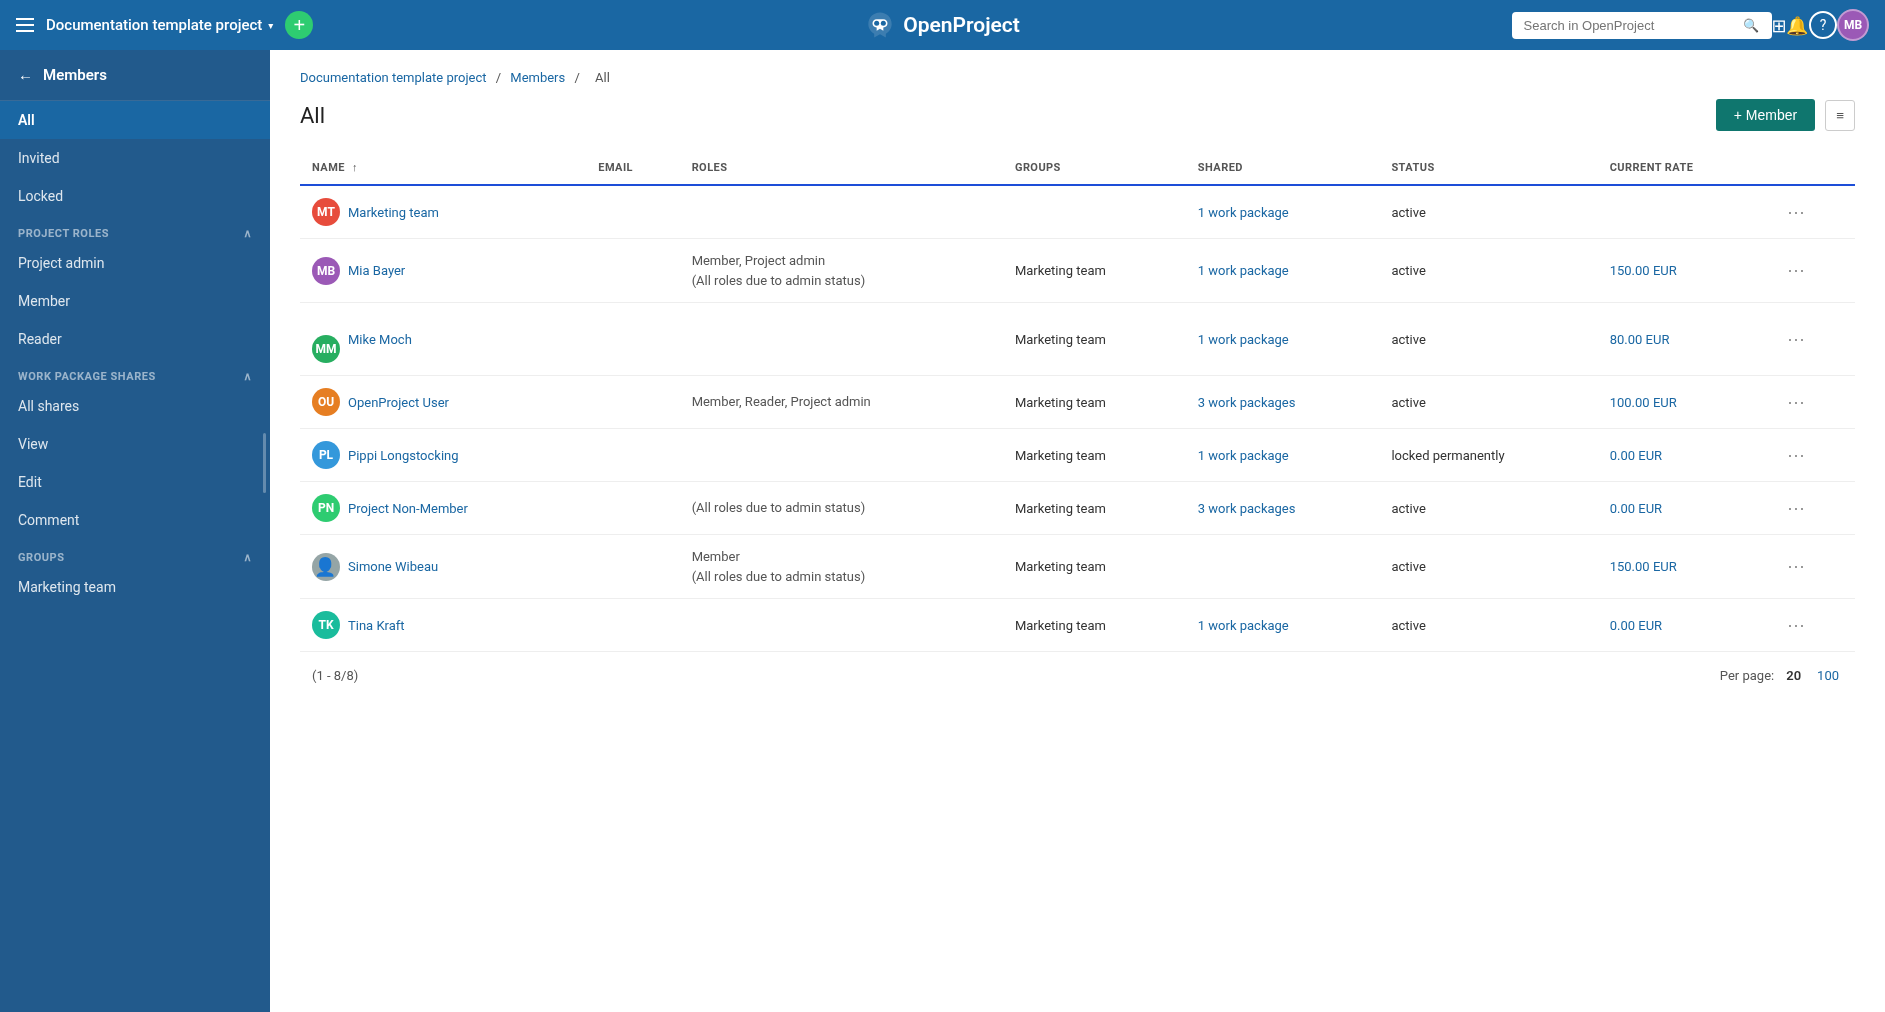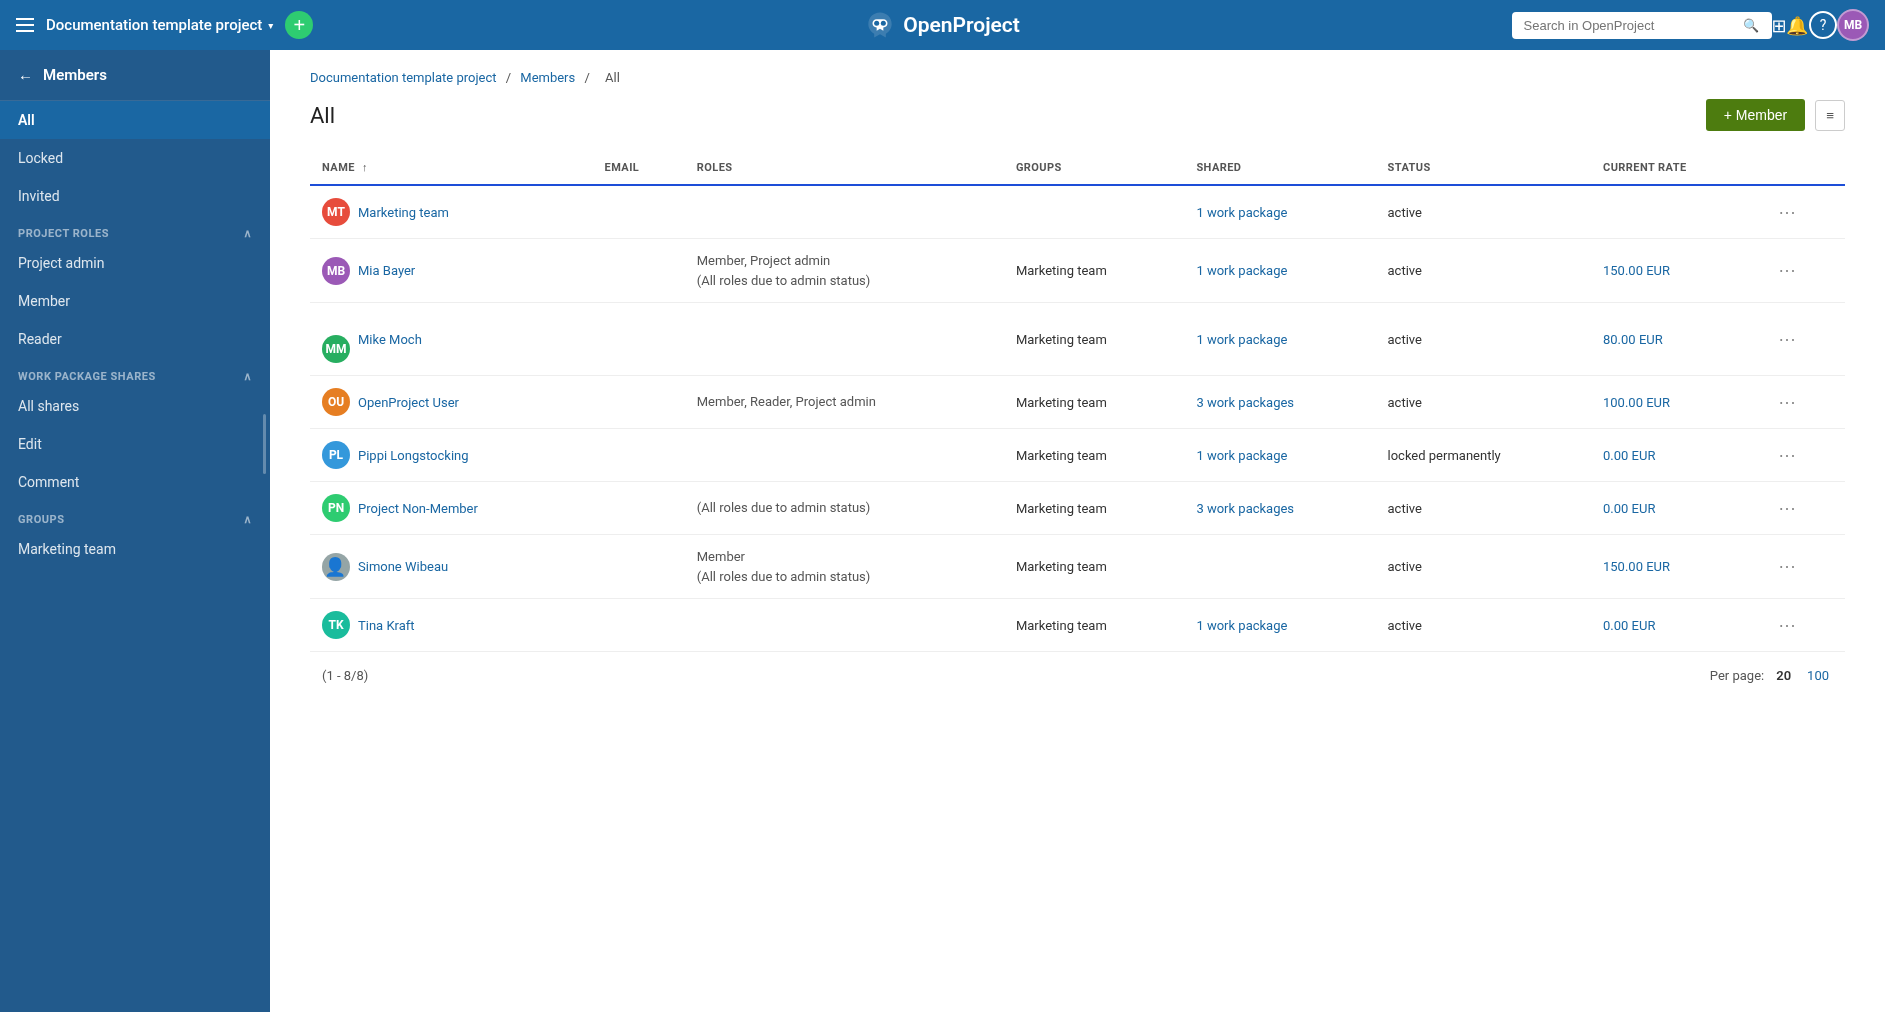--- a/index.html
+++ b/index.html
@@ -63,30 +63,30 @@
       cursor: pointer;
       text-transform: uppercase;
     }
     .scroll-indicator { position: absolute; right: 4px; top: 50%; transform: translateY(-50%); width: 3px; background: rgba(255,255,255,0.3); height: 60px; border-radius: 2px; }
 
     
     .main {
       flex: 1;
       background: white;
       overflow-y: auto;
-      padding: 20px 40px;
+      padding: 20px 30px;
     }
     .breadcrumb { font-size: 13px; color: #1a67a3; margin-bottom: 14px; }
     .breadcrumb a { color: #1a67a3; text-decoration: none; cursor: pointer; }
     .breadcrumb span { color: #555; margin: 0 6px; }
     .page-header { display: flex; align-items: center; justify-content: space-between; margin-bottom: 20px; }
     .page-title { font-size: 22px; font-weight: 400; color: #222; }
     .header-actions { display: flex; align-items: center; gap: 10px; }
     .add-member-btn {
-      background: #4d7c0f;
+      background: #0f766e;
       color: white;
       border: none;
       padding: 8px 18px;
       border-radius: 3px;
       font-size: 14px;
       cursor: pointer;
       display: flex;
       align-items: center;
       gap: 6px;
       font-weight: 500;
@@ -199,24 +199,24 @@
   <aside class="sidebar">
     <div class="sidebar-back">
       <span>←</span>
       <span>Members</span>
     </div>
 
     <div class="sidebar-item active">
       <span>All</span>
     </div>
     <div class="sidebar-item">
+      <span>Invited</span>
+    </div>
+    <div class="sidebar-item">
       <span>Locked</span>
-    </div>
-    <div class="sidebar-item">
-      <span>Invited</span>
     </div>
 
     <div class="sidebar-section">
       <span>PROJECT ROLES</span>
       <span>∧</span>
     </div>
     <div class="sidebar-item">
       <span>Project admin</span>
     </div>
     <div class="sidebar-item">
@@ -226,20 +226,23 @@
       <span>Reader</span>
     </div>
 
     <div class="sidebar-section">
       <span>WORK PACKAGE SHARES</span>
       <span>∧</span>
     </div>
     <div style="position:relative;">
       <div class="sidebar-item">
         <span>All shares</span>
+      </div>
+      <div class="sidebar-item">
+        <span>View</span>
       </div>
       <div class="sidebar-item">
         <span>Edit</span>
       </div>
       <div class="sidebar-item">
         <span>Comment</span>
       </div>
       <div class="scroll-indicator"></div>
     </div>
 

